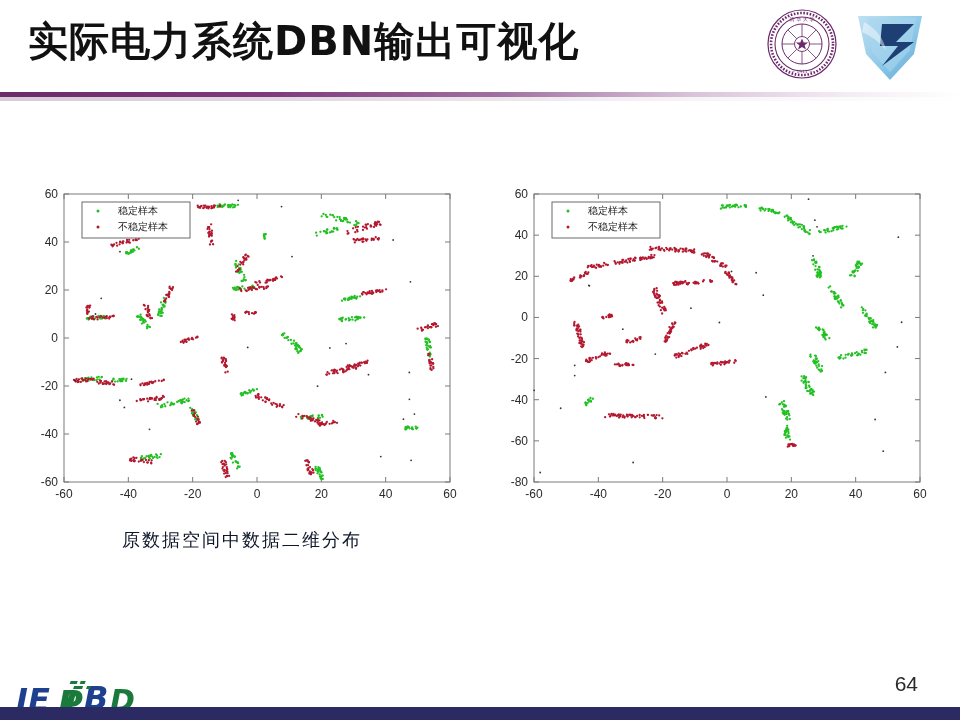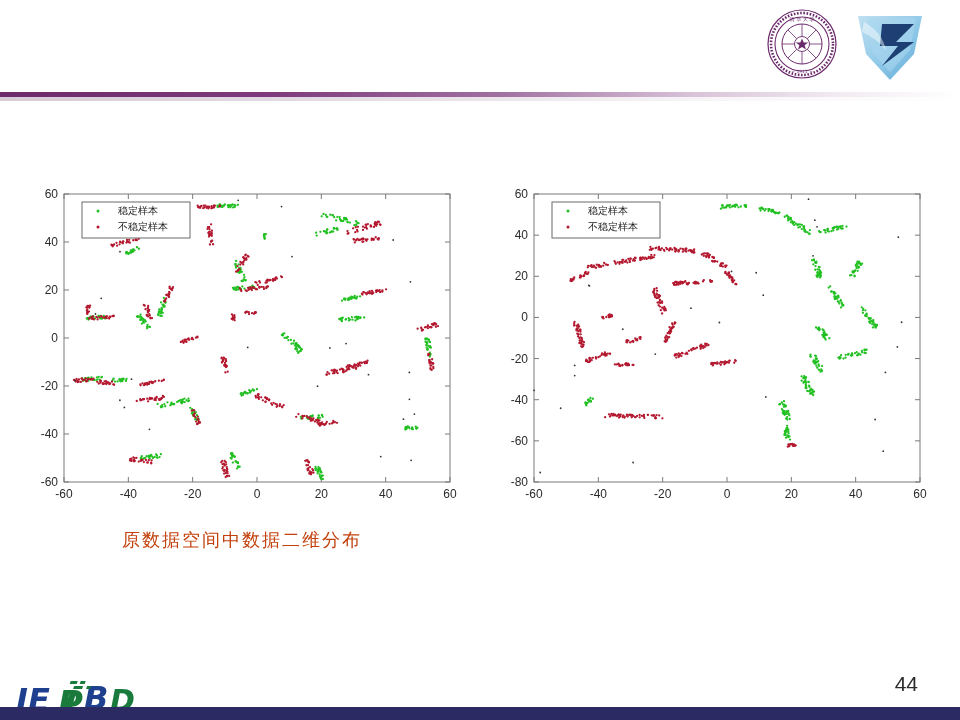--- a/index.html
+++ b/index.html
@@ -37,21 +37,21 @@
   .figures{position:absolute;left:0;top:180px;width:960px;height:400px;}
   .figure{position:absolute;top:0;width:440px;height:400px;}
   .figure.left{left:22px;}
   .figure.right{left:492px;}
 
   .plotwrap{position:relative;width:440px;height:340px;}
   .plot-svg{display:block;}
 
   .fig-caption{
     position:absolute;left:0;top:348px;width:440px;
-    text-align:center;font-size:18px;color:#c2410c;
+    text-align:center;font-size:18px;color:#0f172a;
     font-family:"DejaVu Serif","Liberation Serif",serif;
     letter-spacing:2px;
   }
 
   
   .footer-logo{position:absolute;left:14px;top:677px;width:180px;height:62px;}
   .footer-logo .cn{
     position:absolute;left:52px;top:40px;font-size:5.2px;color:#127a3d;
     line-height:7px;letter-spacing:.2px;font-weight:bold;white-space:nowrap;
   }
@@ -67,20 +67,21 @@
     position:absolute;left:0;top:707px;width:960px;height:13px;
     background:#2b2a62;
   }
 </style>
 </head>
 <body>
 
 <div class="slide">
 
   <div class="header">
+    <div class="slide-title">实际电力系统DBN输出可视化</div>
 
     <div class="header-logos">
 
       <svg class="logo-seal" viewBox="0 0 72 72">
         <circle cx="36" cy="36" r="34" fill="none" stroke="#6b2a6b" stroke-width="1.2"></circle>
         <circle cx="36" cy="36" r="31" fill="none" stroke="#6b2a6b" stroke-width="2.6" stroke-dasharray="1.6 1.6"></circle>
         <circle cx="36" cy="36" r="27" fill="none" stroke="#6b2a6b" stroke-width="1.1"></circle>
         <circle cx="36" cy="36" r="20" fill="none" stroke="#6b2a6b" stroke-width="1"></circle>
         <g stroke="#6b2a6b" stroke-width="0.8">
           <line x1="36" y1="16" x2="36" y2="56"></line>
@@ -2714,16 +2715,16 @@
     <div class="cn">
       <div>智慧能源与</div>
       <div>电力大数据研究院</div>
     </div>
     <div class="en">
       <div>INTELLIGENT ENERGY</div>
       <div>&amp; POWER BIG DATA</div>
     </div>
   </div>
 
-  <div class="page-number">44</div>
+  <div class="page-number">64</div>
   <div class="footer-bar"></div>
 
 </div>
 
 </body></html>

